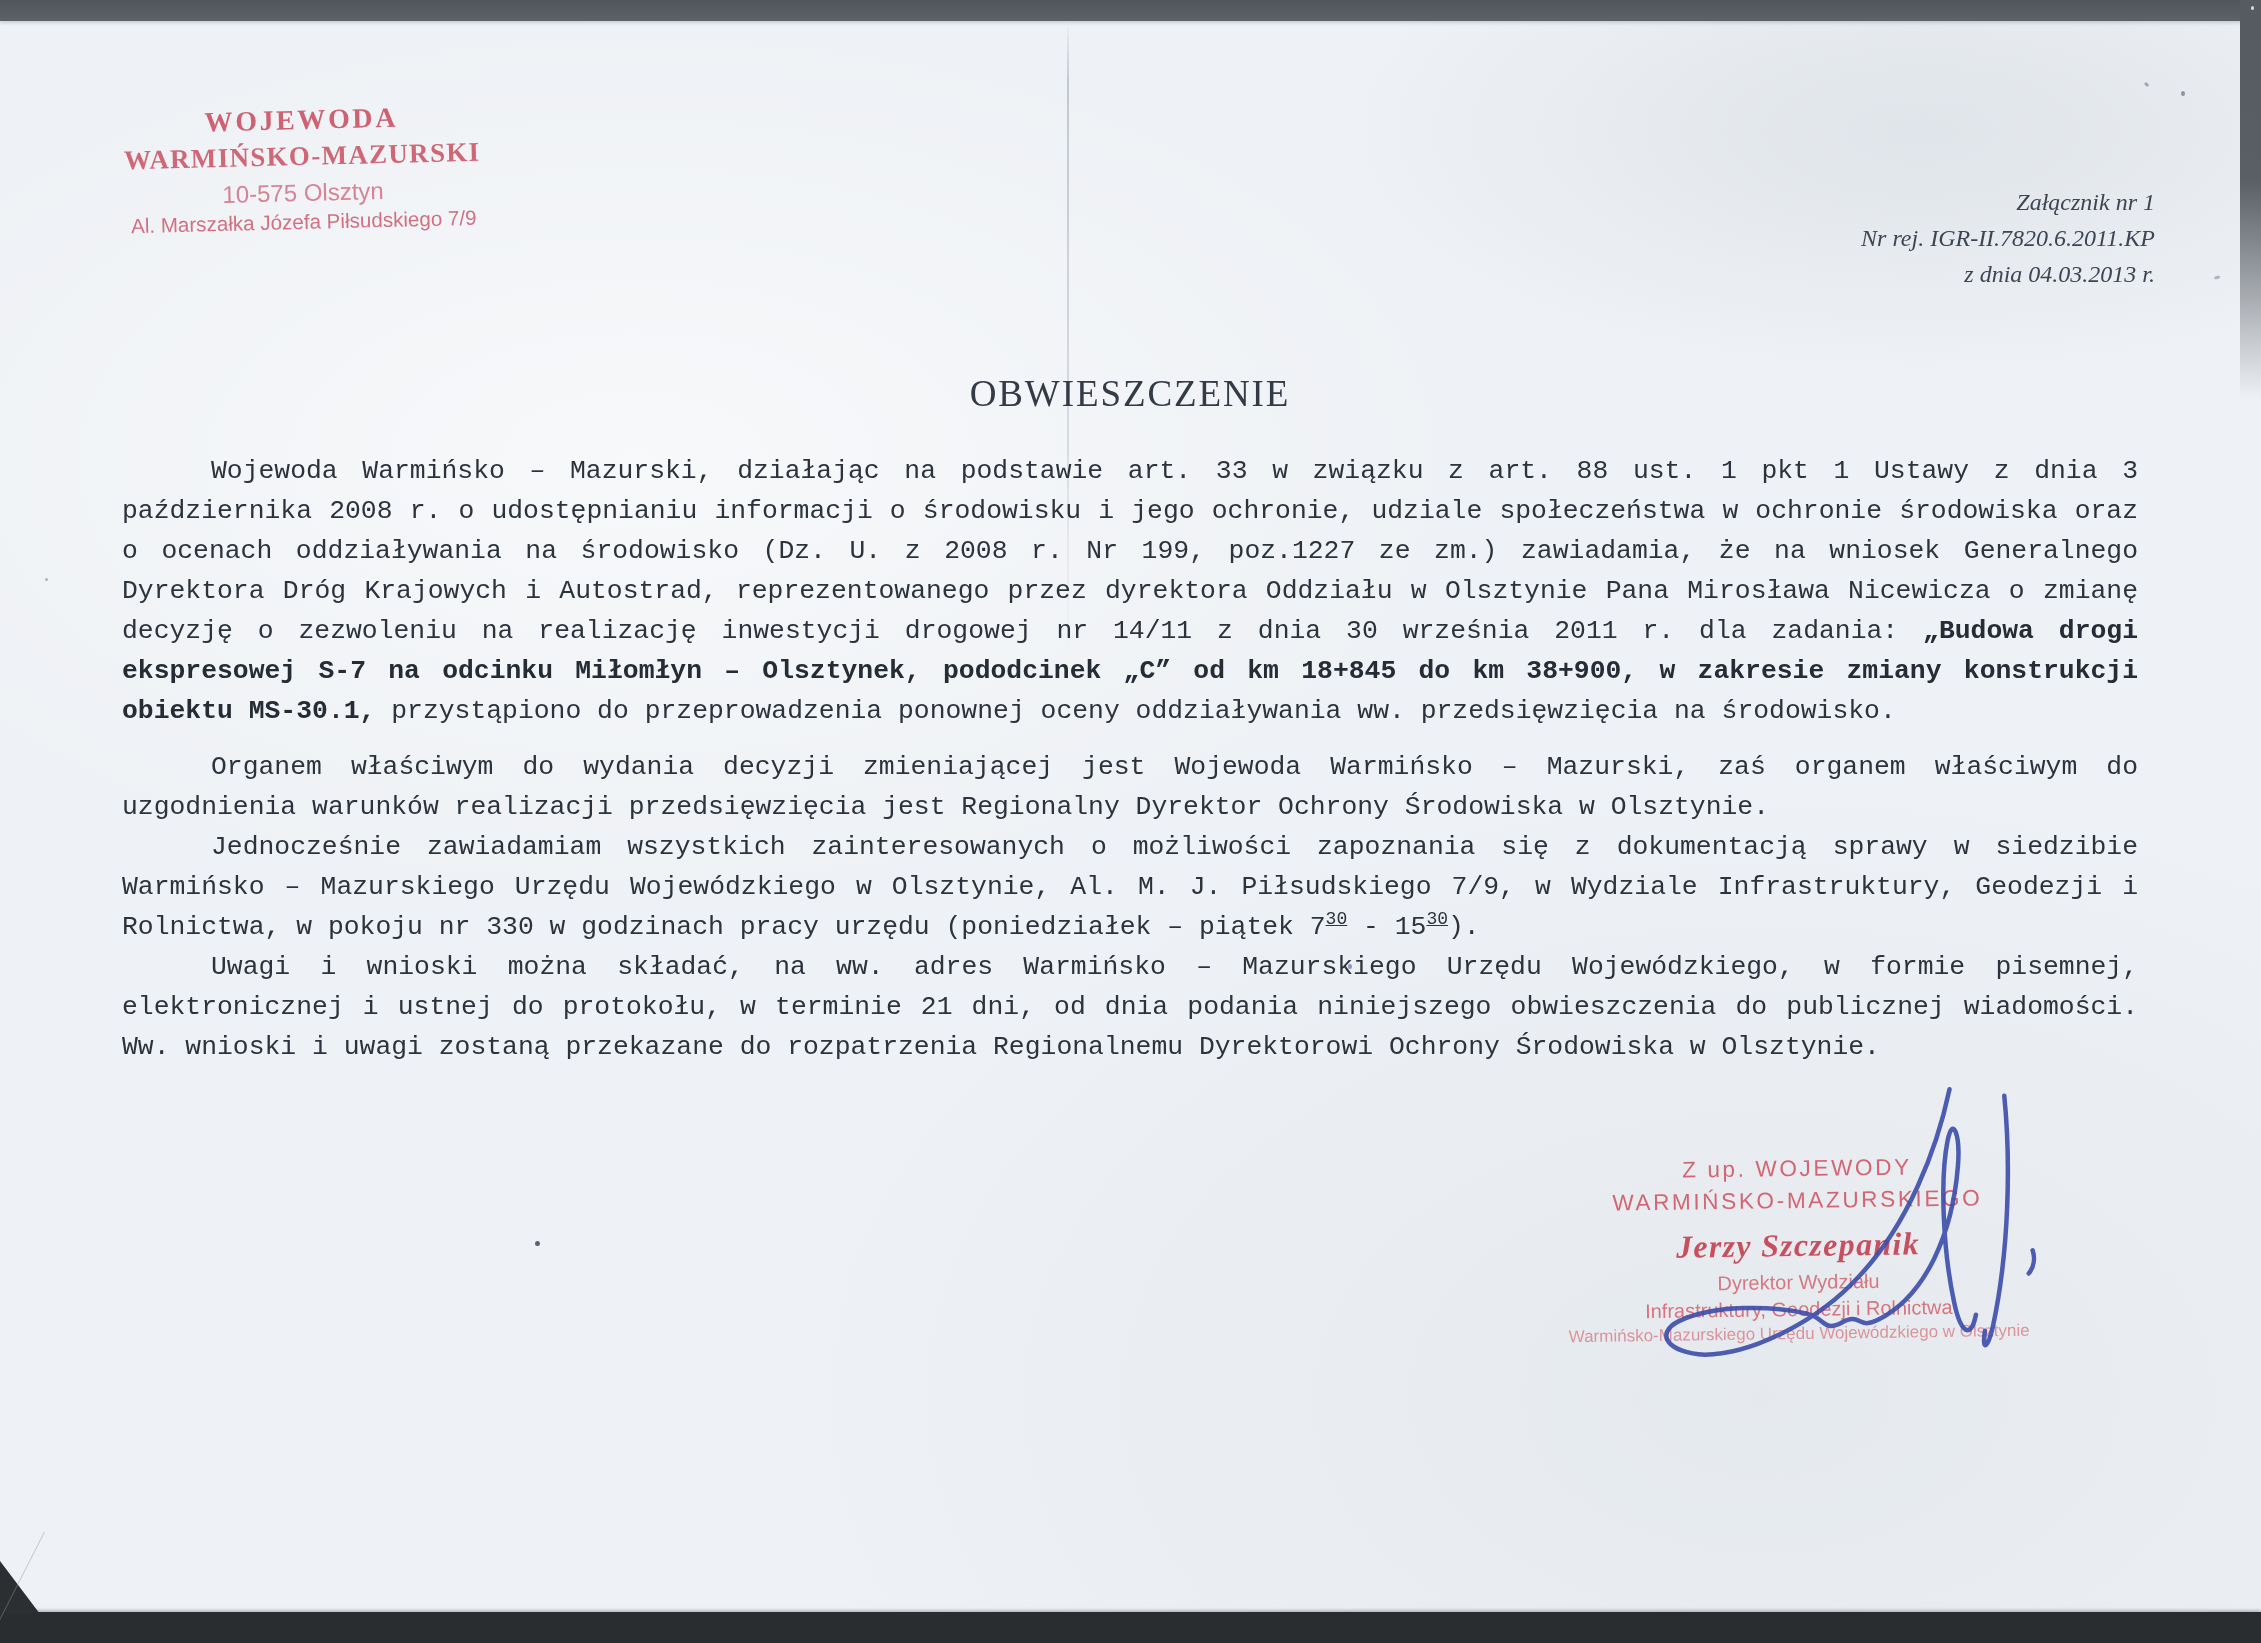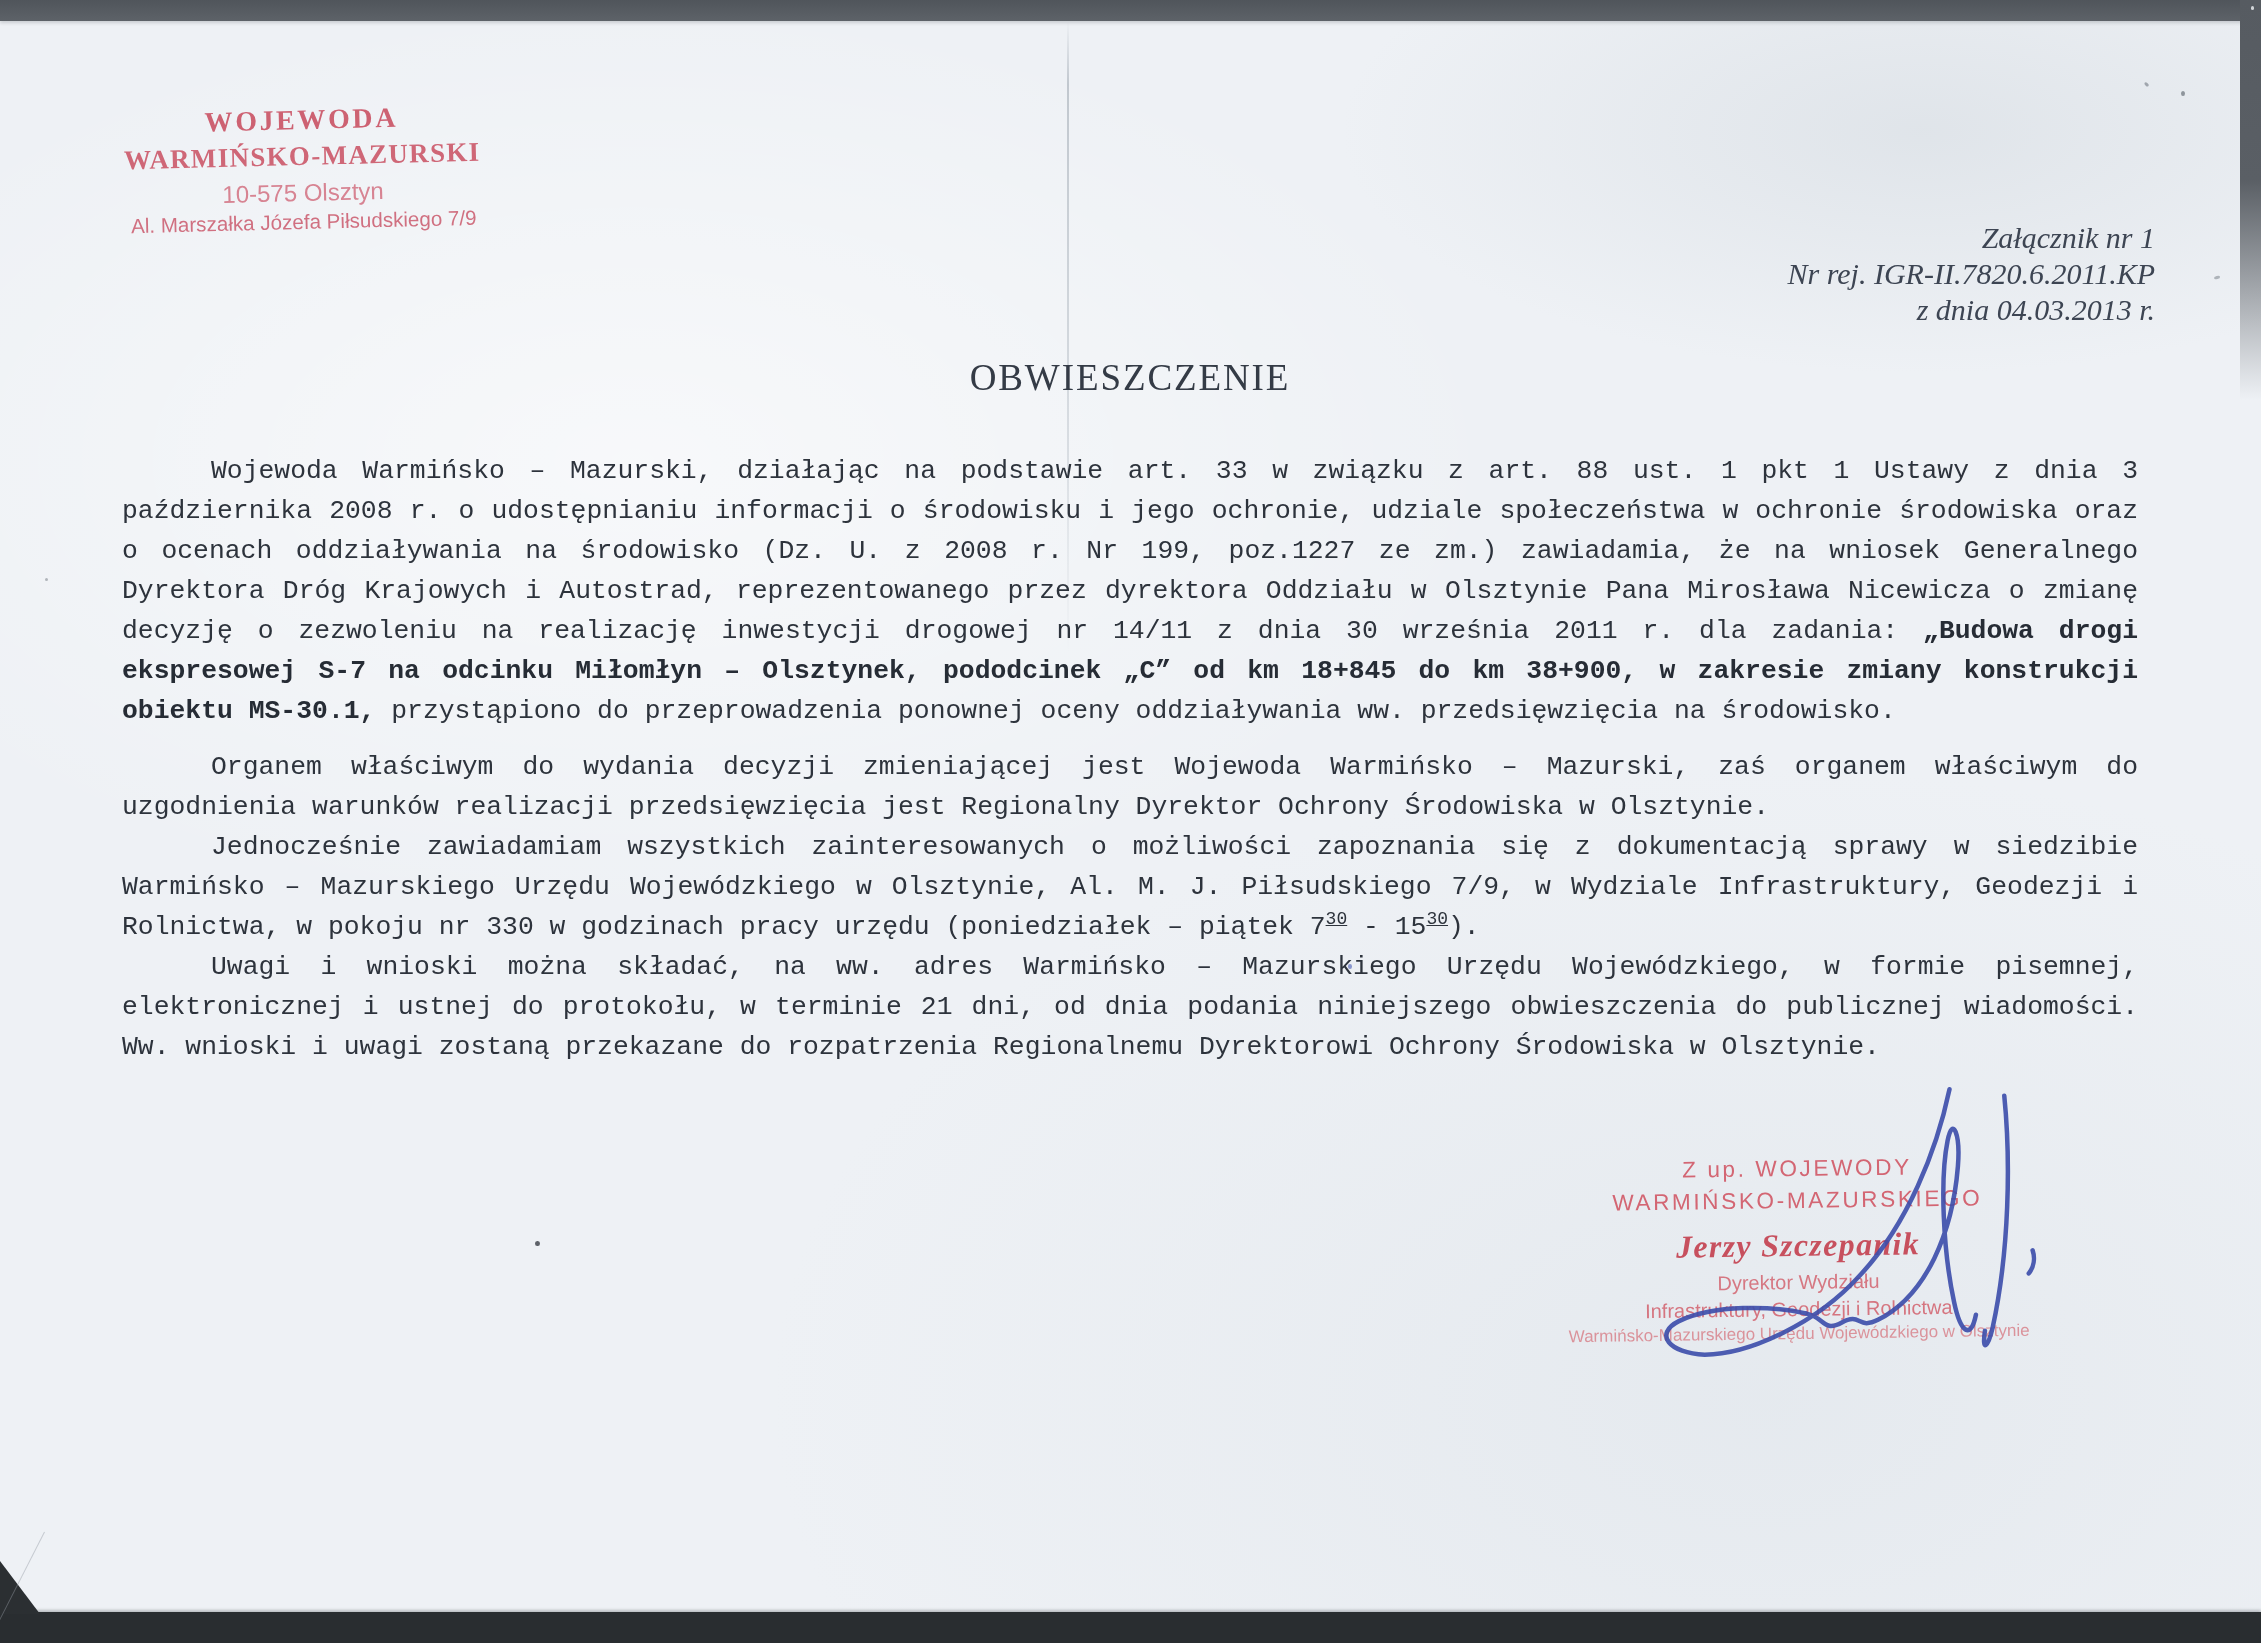--- a/index.html
+++ b/index.html
@@ -31,23 +31,23 @@
     transform:rotate(-1.4deg);}
   .lh1{font-family:"Liberation Serif",serif;font-weight:bold;font-size:28px;letter-spacing:2.6px;
     color:#c8495c;opacity:.85;}
   .lh2{font-family:"Liberation Serif",serif;font-weight:bold;font-size:27px;letter-spacing:1.3px;
     color:#c8495c;opacity:.82;margin-top:5.2px;}
   .lh3{font-family:"Liberation Sans",sans-serif;font-size:24px;color:#d06577;opacity:.78;margin-top:6.4px;}
   .lh4{font-family:"Liberation Sans",sans-serif;font-size:20.6px;color:#cb5a6d;opacity:.85;margin-top:3.9px;}
 
   
   .reference{position:absolute;right:106px;top:184px;text-align:right;font-style:italic;
-    font-size:30px;line-height:36px;color:#3d4553;margin-top:36px;}
+    font-size:24px;line-height:36px;color:#3d4553;}
 
-  .title{position:absolute;left:122px;top:356px;width:2016px;margin:0;text-align:center;
+  .title{position:absolute;left:122px;top:372px;width:2016px;margin:0;text-align:center;
     font-weight:normal;font-size:37px;letter-spacing:1.9px;color:#343b46;}
 
   
   .docbody{position:absolute;left:122px;top:451px;width:2016px;font-size:26.4px;line-height:40px;
     text-align:justify;color:#2d333c;}
   .docbody p{margin:0;text-indent:89px;font-family:Liberation Mono, monospace;}
   .docbody p.p2{margin-top:16px;}
   .b{font-weight:bold;color:#262c35;}
   sup.hrs{font-size:18px;vertical-align:super;line-height:0;text-decoration:underline;}
 

